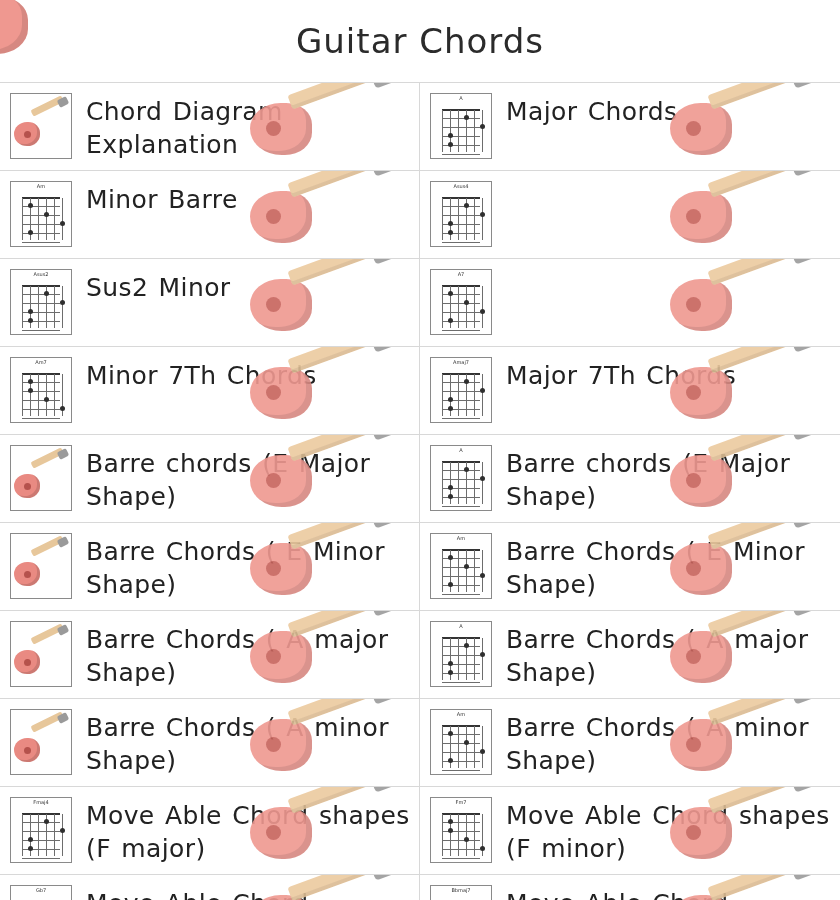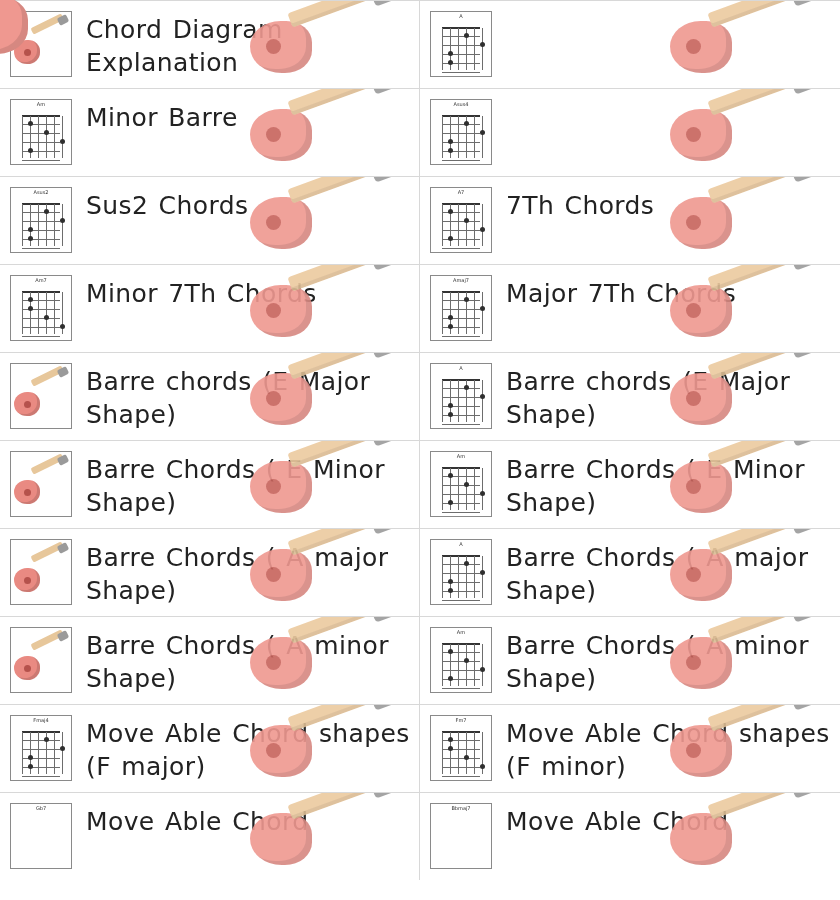--- a/index.html
+++ b/index.html
@@ -203,20 +203,23 @@
   .row-guitar .g-body { left: 0px; top: 16px; width: 62px; height: 52px; }
   .row-guitar .g-hole { left: 16px; top: 34px; width: 15px; height: 15px; }
   .row-guitar .g-neck { left: 40px; top: 8px; width: 92px; height: 15px; transform: rotate(-20deg); transform-origin: left center; }
   .row-guitar .g-head { left: 122px; top: -20px; width: 24px; height: 18px; transform: rotate(-20deg); }
 </style>
 </head>
 <body>
 
 <div id="app">
 
+  <div class="header">
+    <div class="app-title">Guitar Chords</div>
+  </div>
 
   <div class="guitar" id="guitar-top">
     <div class="g-body"></div>
 
     <div class="g-neck"></div>
 
   </div>
 
   <div class="grid" id="grid">
       <div class="row">
@@ -250,20 +253,21 @@
             <div class="str" style="left:19px"></div>
             <div class="str" style="left:27px"></div>
             <div class="str" style="left:35px"></div>
             <div class="str" style="left:43px"></div>
             <div class="str" style="left:51px"></div>
             <div class="dot" style="left:17px; top:39px"></div>
             <div class="dot" style="left:33px; top:21px"></div>
             <div class="dot" style="left:49px; top:30px"></div>
             <div class="dot" style="left:17px; top:48px"></div>
           </div>
+          <div class="entry-label">Major Chords</div>
           <div class="row-guitar" style="left:250px; top:4px;">
             <div class="g-body"></div>
             <div class="g-hole"></div>
             <div class="g-neck"></div>
             <div class="g-head"></div>
           </div>
         </div>
       </div>
       <div class="row">
         <div class="cell left">
@@ -336,21 +340,21 @@
             <div class="str" style="left:19px"></div>
             <div class="str" style="left:27px"></div>
             <div class="str" style="left:35px"></div>
             <div class="str" style="left:43px"></div>
             <div class="str" style="left:51px"></div>
             <div class="dot" style="left:17px; top:39px"></div>
             <div class="dot" style="left:33px; top:21px"></div>
             <div class="dot" style="left:49px; top:30px"></div>
             <div class="dot" style="left:17px; top:48px"></div>
           </div>
-          <div class="entry-label">Sus2 Chords</div>
+          <div class="entry-label">Sus2 Minor</div>
           <div class="row-guitar" style="left:250px; top:4px;">
             <div class="g-body"></div>
             <div class="g-hole"></div>
             <div class="g-neck"></div>
             <div class="g-head"></div>
           </div>
         </div>
         <div class="cell right">
           <div class="thumb">
             <div class="dlabel">A7</div>
@@ -364,21 +368,20 @@
             <div class="str" style="left:19px"></div>
             <div class="str" style="left:27px"></div>
             <div class="str" style="left:35px"></div>
             <div class="str" style="left:43px"></div>
             <div class="str" style="left:51px"></div>
             <div class="dot" style="left:17px; top:48px"></div>
             <div class="dot" style="left:33px; top:30px"></div>
             <div class="dot" style="left:49px; top:39px"></div>
             <div class="dot" style="left:17px; top:21px"></div>
           </div>
-          <div class="entry-label">7Th Chords</div>
           <div class="row-guitar" style="left:250px; top:4px;">
             <div class="g-body"></div>
             <div class="g-hole"></div>
             <div class="g-neck"></div>
             <div class="g-head"></div>
           </div>
         </div>
       </div>
       <div class="row">
         <div class="cell left">

